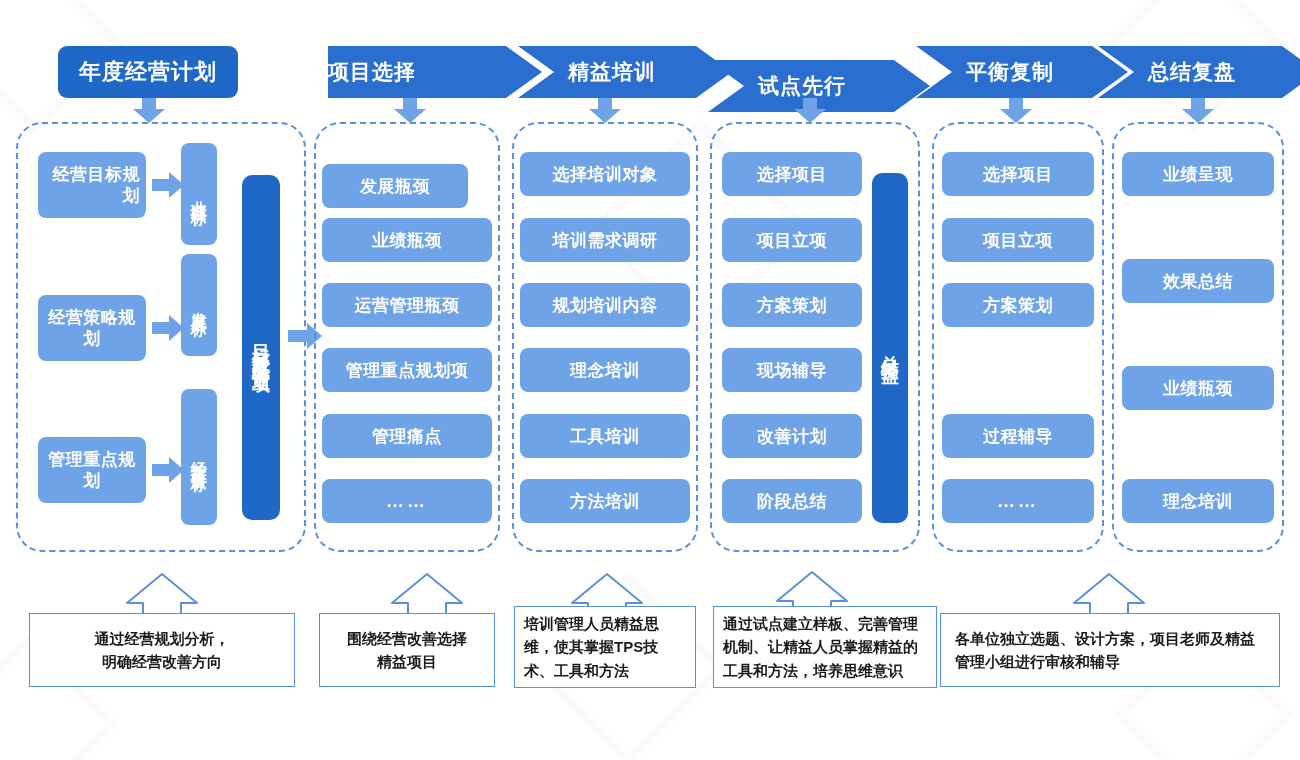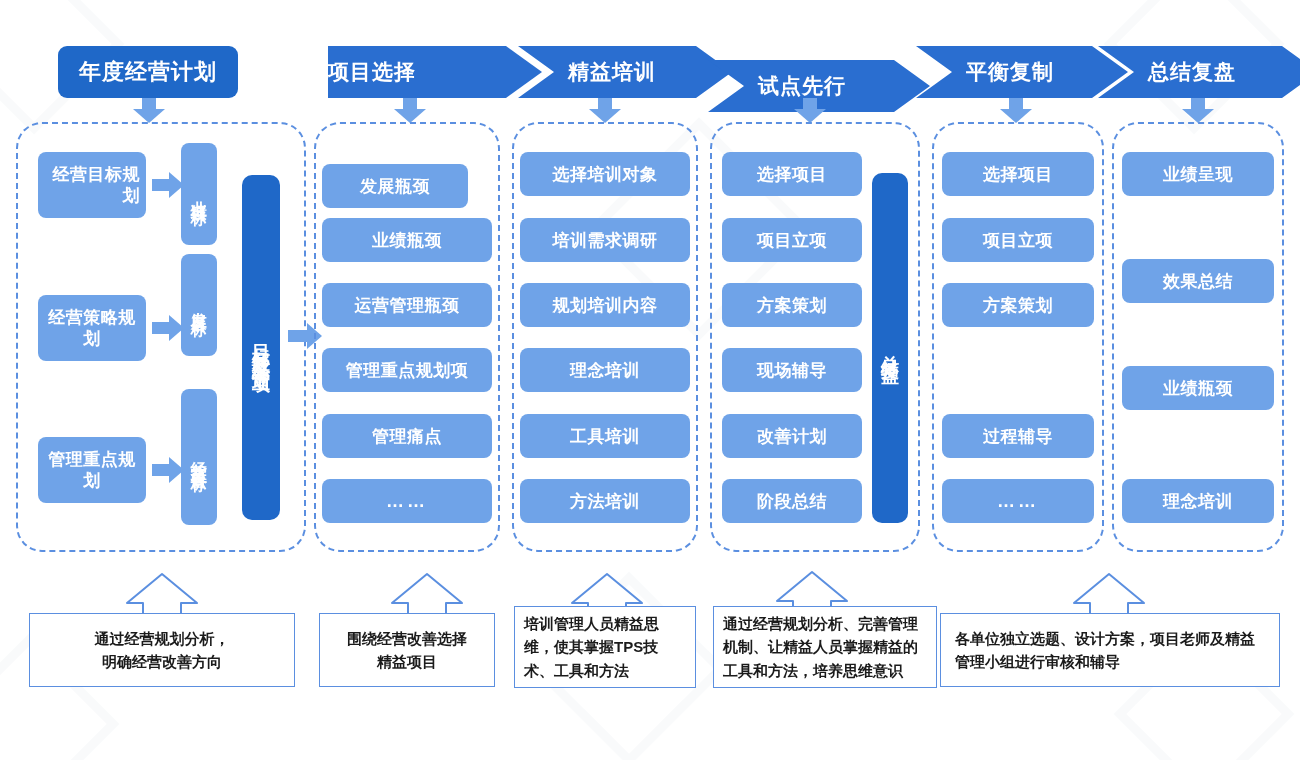--- a/index.html
+++ b/index.html
@@ -258,17 +258,17 @@
   </div>
 
   <div class="cap" style="left:29px;top:613px;width:266px;height:74px;white-space:pre-line;">通过经营规划分析，
 明确经营改善方向</div>
 
   <div class="cap" style="left:319px;top:613px;width:176px;height:74px;white-space:pre-line;">围绕经营改善选择
 精益项目</div>
 
   <div class="cap lft" style="left:514px;top:606px;width:182px;height:82px;padding:4px 9px;">培训管理人员精益思维，使其掌握TPS技术、工具和方法</div>
 
-  <div class="cap lft" style="left:713px;top:606px;width:224px;height:82px;padding:4px 9px;">通过经营规划分析、完善管理机制、让精益人员掌握精益的工具和方法，培养思维意识</div>
+  <div class="cap lft" style="left:713px;top:606px;width:224px;height:82px;padding:4px 9px;">通过试点建立样板、完善管理机制、让精益人员掌握精益的工具和方法，培养思维意识</div>
 
   <div class="cap lft" style="left:940px;top:613px;width:340px;height:74px;padding:4px 14px;">各单位独立选题、设计方案，项目老师及精益管理小组进行审核和辅导</div>
 
 </div>
 
 </body></html>

